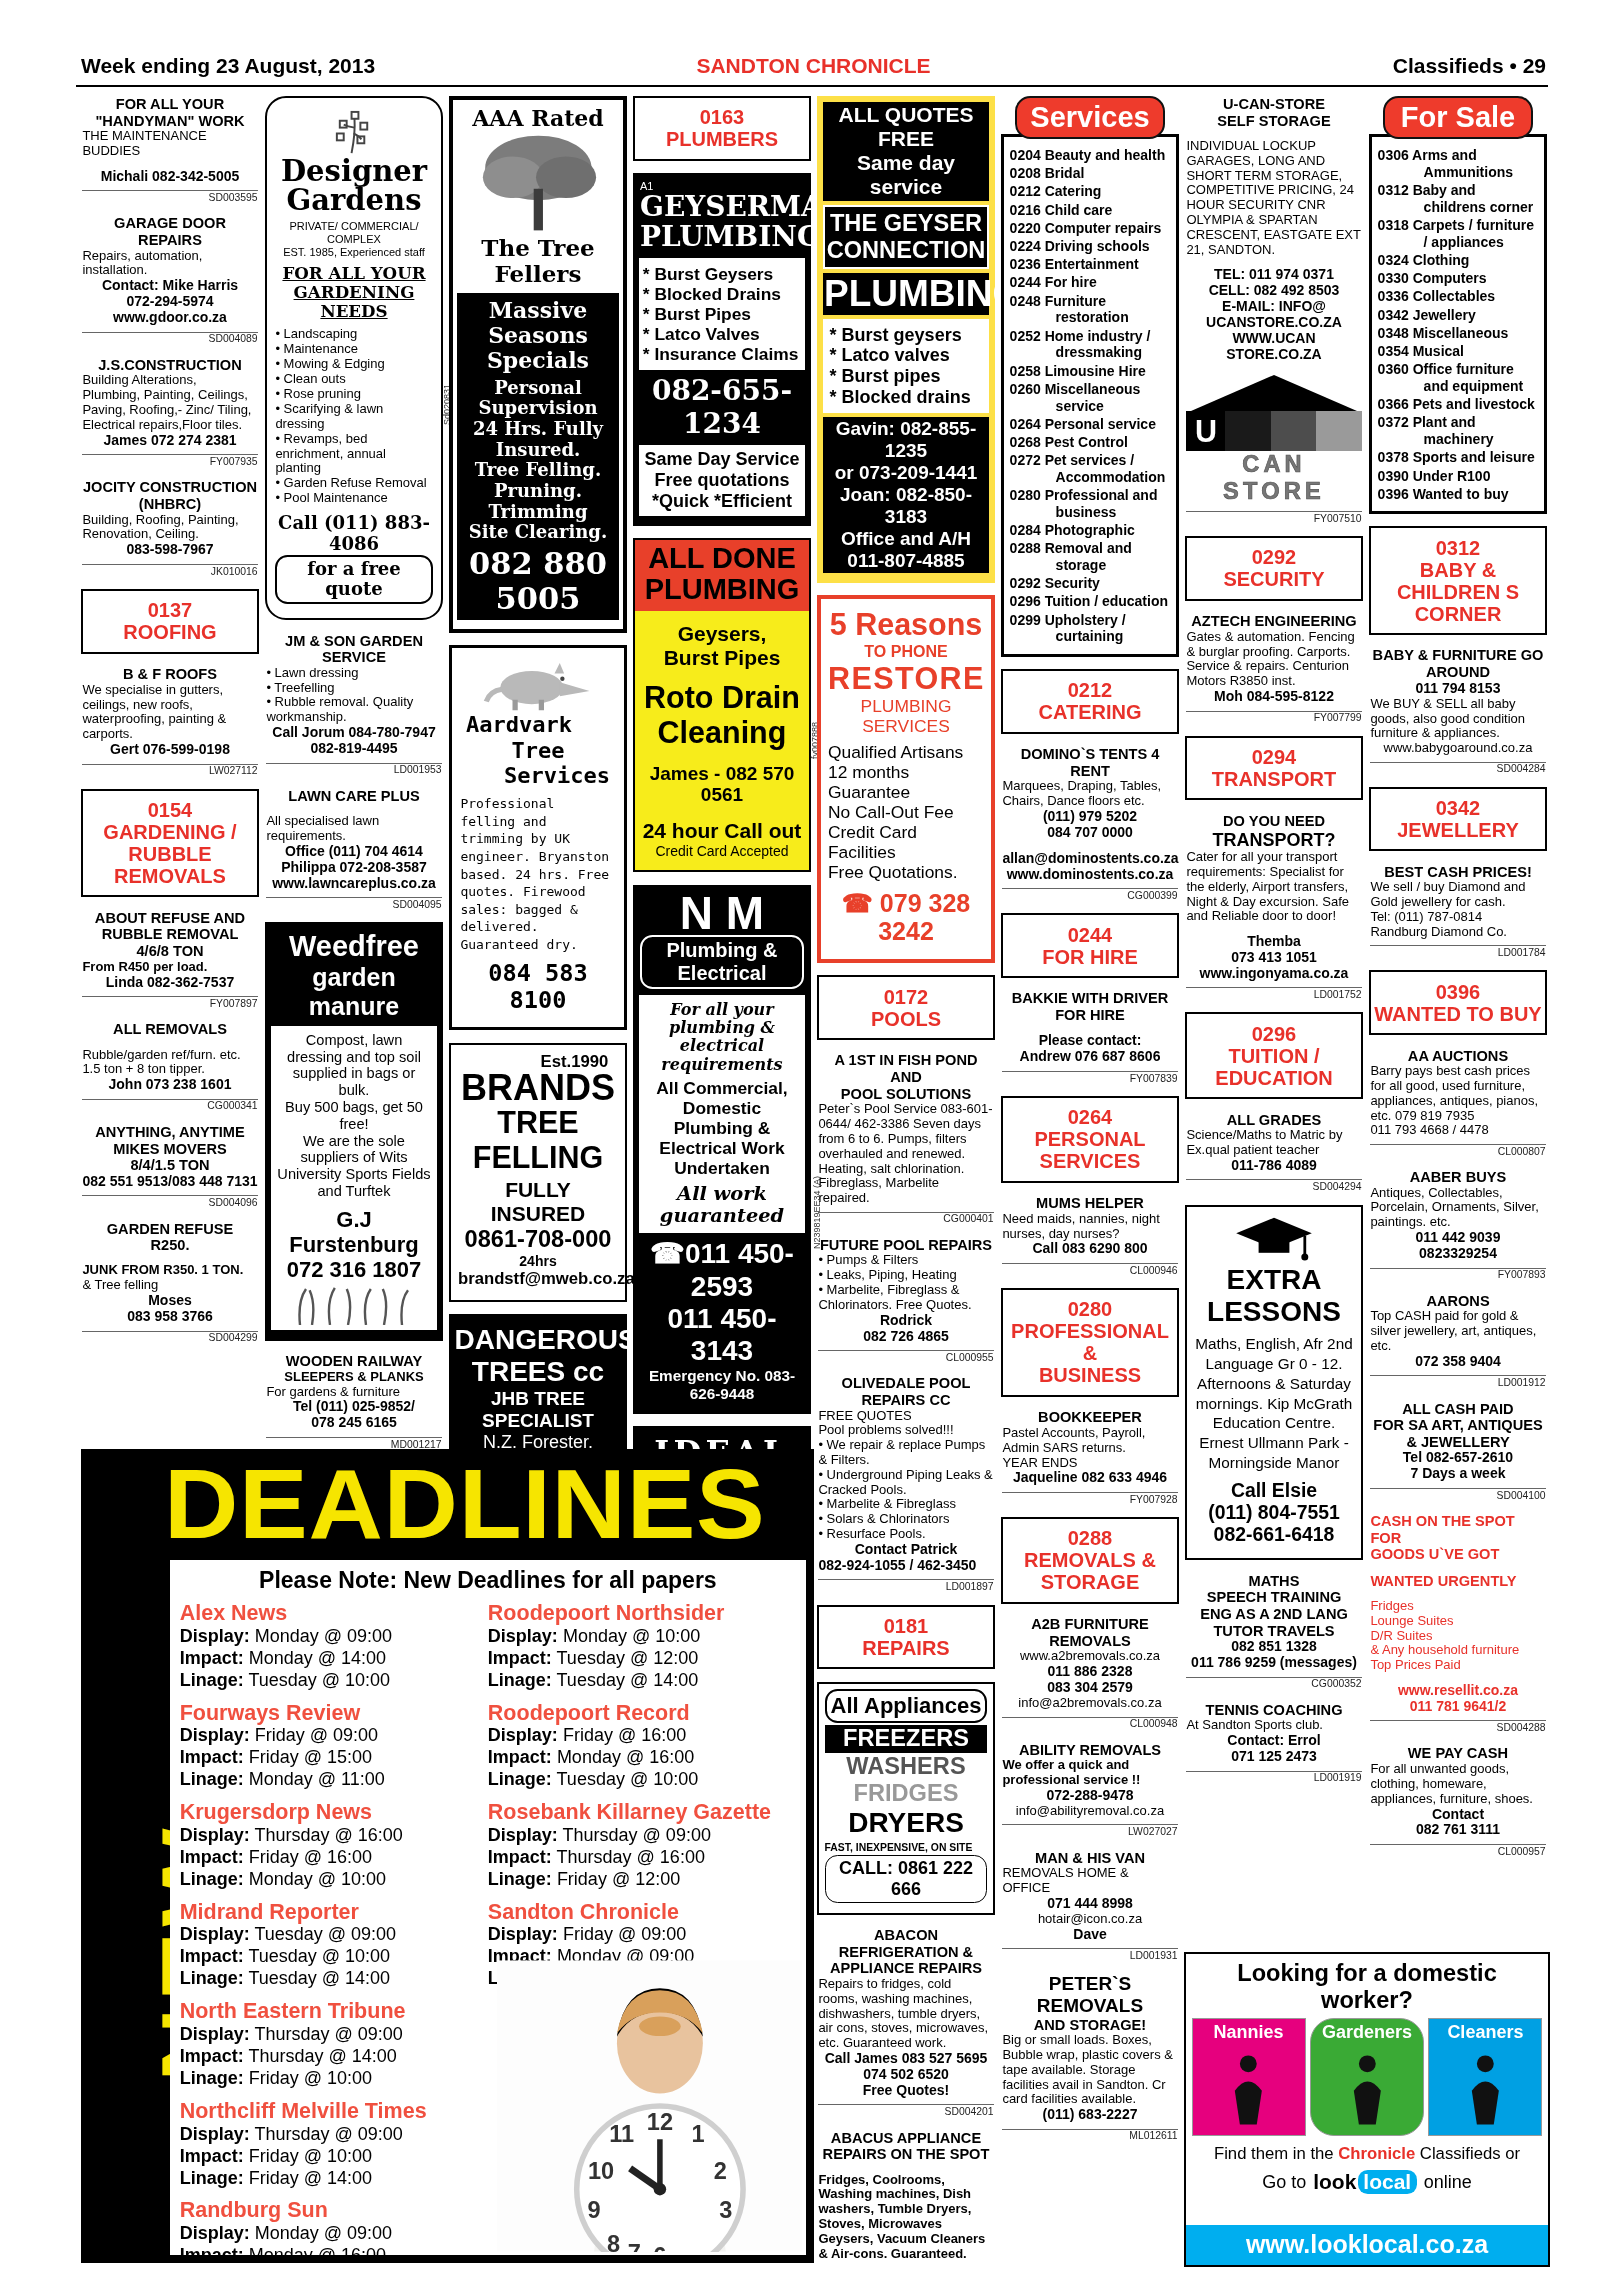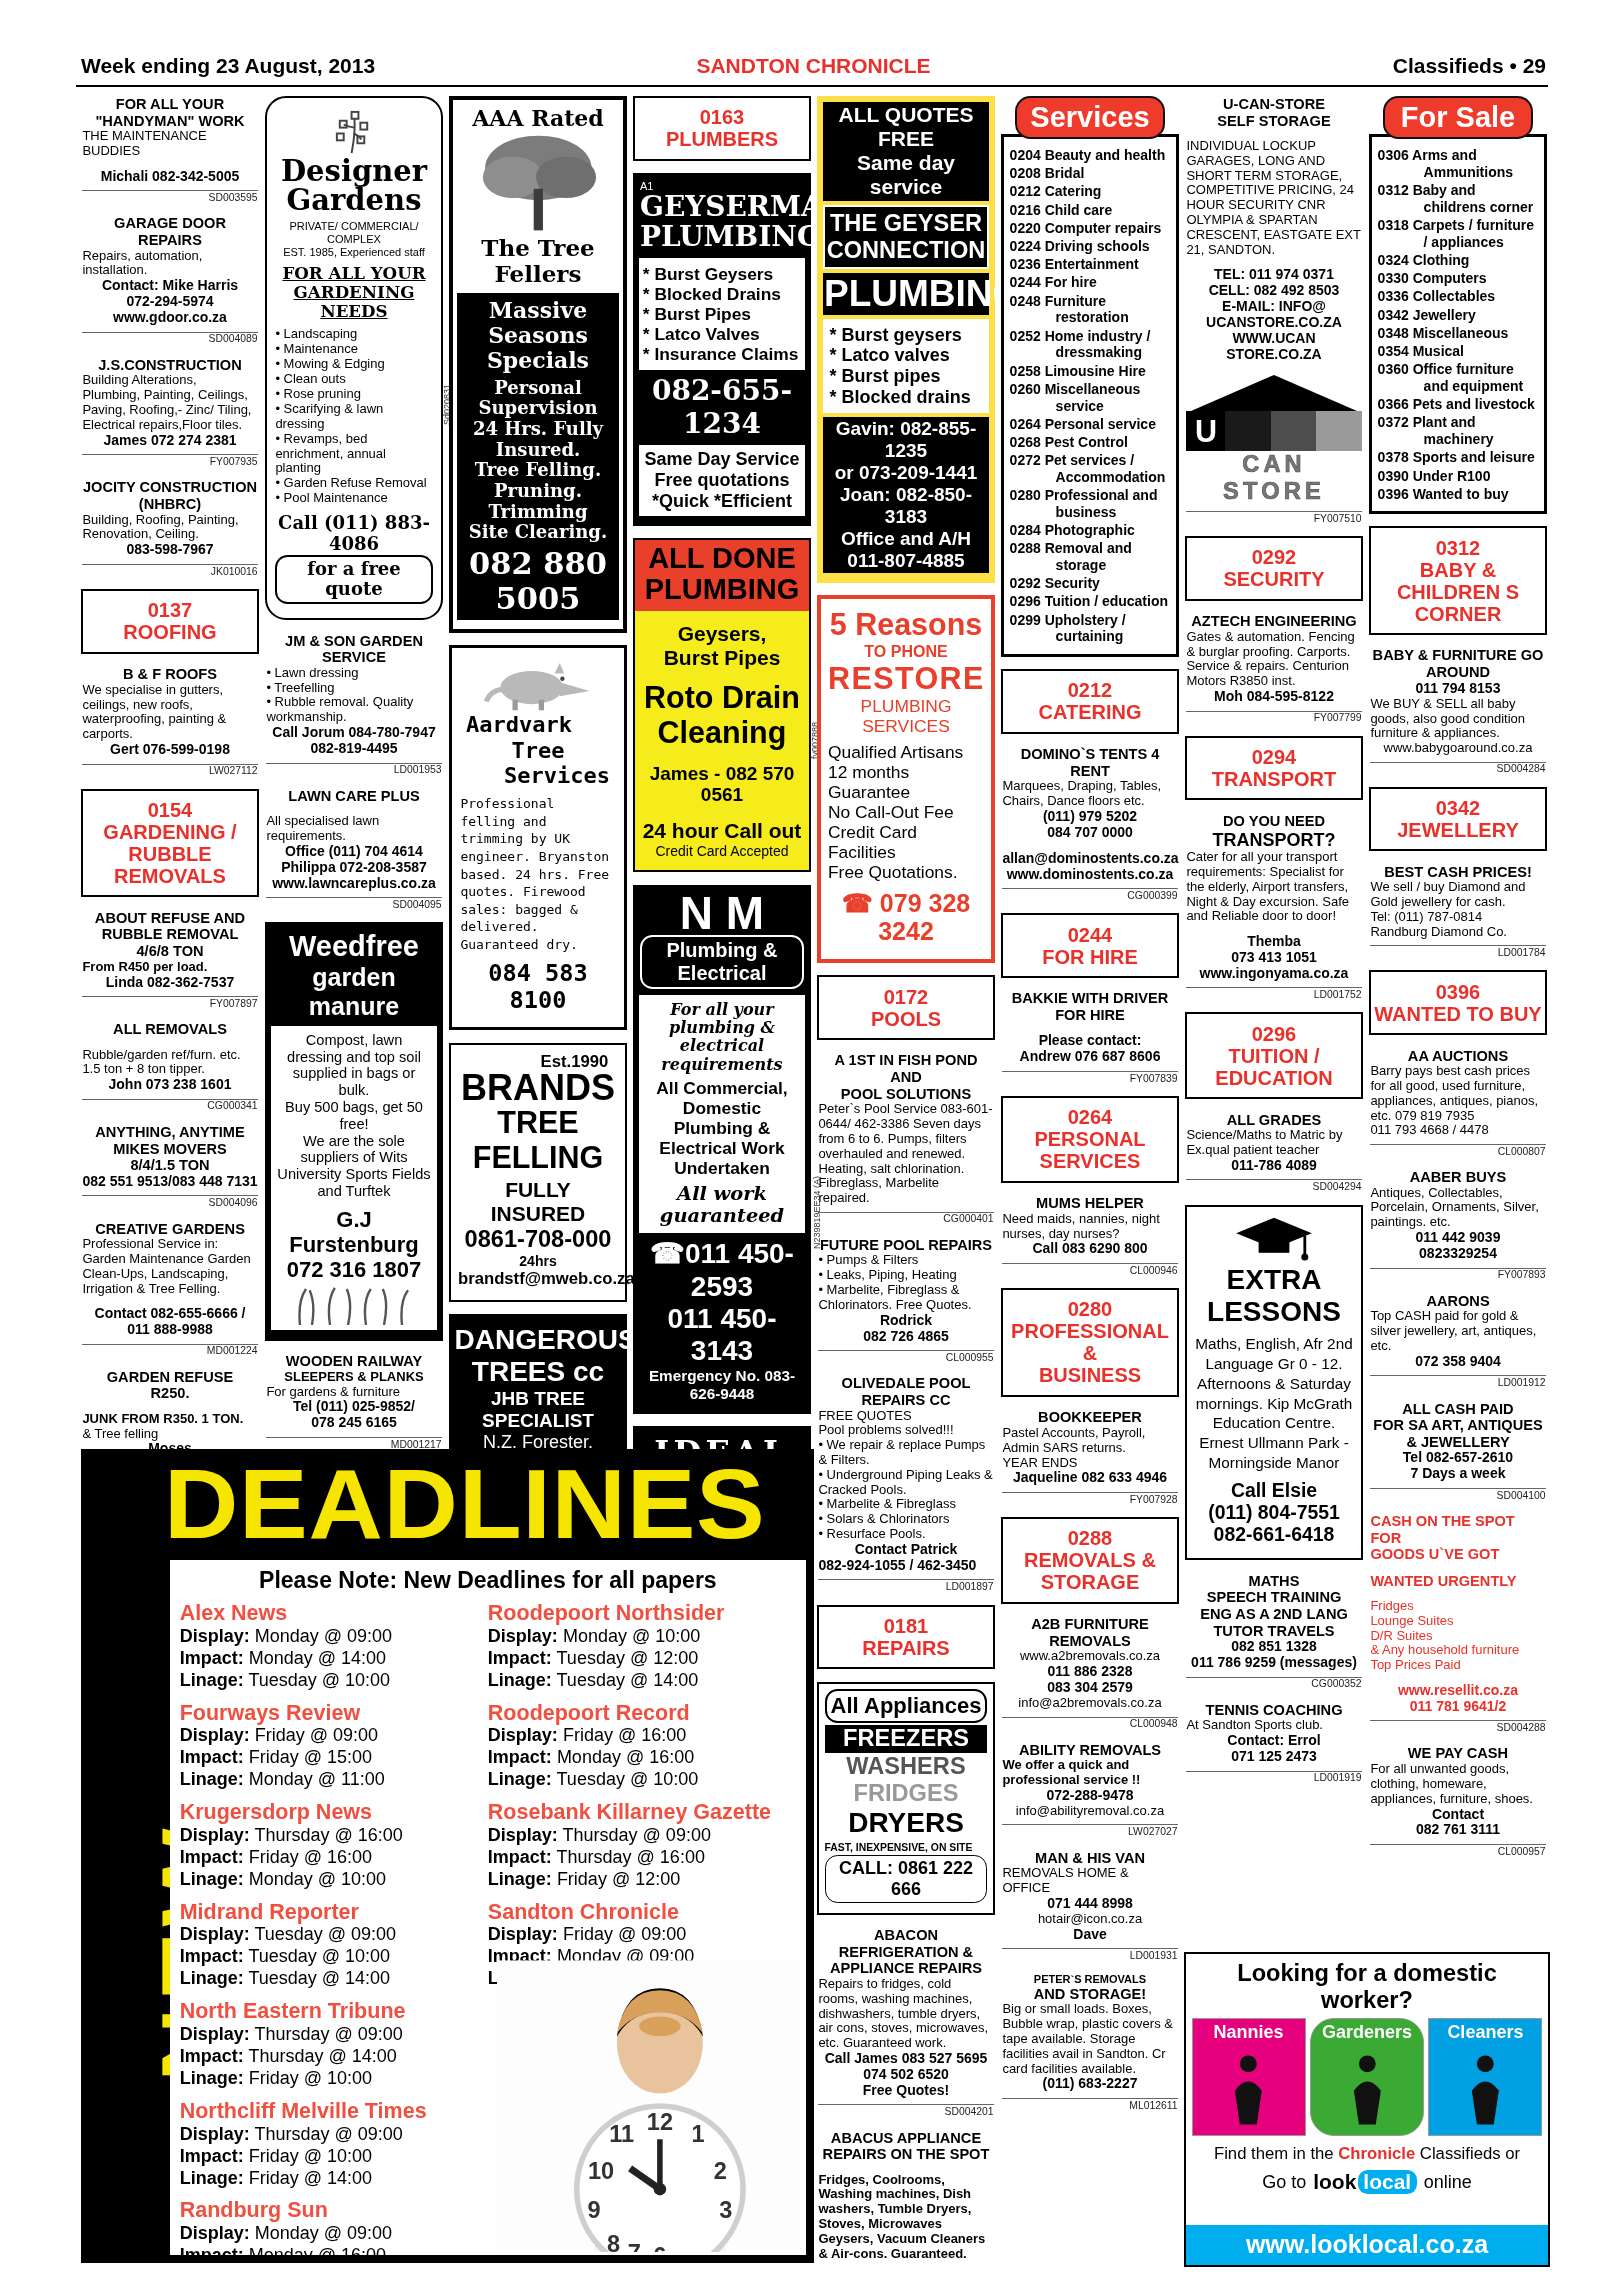--- a/index.html
+++ b/index.html
@@ -126,28 +126,20 @@
           <div class="ref">CG000341</div>
         </div>
         <div class="ad">
           <div class="ln" style="font-size: 14.6px; font-weight: 700; text-align: center;">ANYTHING, ANYTIME</div>
           <div class="ln" style="font-size: 14.6px; font-weight: 700; text-align: center;">MIKES MOVERS</div>
           <div class="ln" style="font-size: 14.6px; font-weight: 700; text-align: center;">8/4/1.5 TON</div>
           <div class="ln" style="font-size: 14px; font-weight: 700; text-align: center;">082 551 9513/083 448 7131</div>
           <div class="ref">SD004096</div>
         </div>
         <div class="ad">
-          <div class="ln" style="font-size: 14.6px; font-weight: 700; text-align: center;">CREATIVE GARDENS</div>
-          <div class="ln" style="font-size: 13px; font-weight: 400; text-align: left;">Professional Service in: Garden Maintenance Garden Clean-Ups, Landscaping, Irrigation &amp; Tree Felling.</div>
-          <div class="ln" style="height: 9.7px;"></div>
-          <div class="ln" style="font-size: 14px; font-weight: 700; text-align: center;">Contact 082-655-6666 /</div>
-          <div class="ln" style="font-size: 14px; font-weight: 700; text-align: center;">011 888-9988</div>
-          <div class="ref">MD001224</div>
-        </div>
-        <div class="ad">
           <div class="ln" style="font-size: 14.6px; font-weight: 700; text-align: center;">GARDEN REFUSE</div>
           <div class="ln" style="font-size: 14.6px; font-weight: 700; text-align: center;">R250.</div>
           <div class="ln" style="height: 9.7px;"></div>
           <div class="ln" style="font-size: 13px; font-weight: 700; text-align: left;">JUNK FROM R350. 1 TON.</div>
           <div class="ln" style="font-size: 13px; font-weight: 400; text-align: left;">&amp; Tree felling</div>
           <div class="ln" style="font-size: 14px; font-weight: 700; text-align: center;">Moses</div>
           <div class="ln" style="font-size: 14px; font-weight: 700; text-align: center;">083 958 3766</div>
           <div class="ref">SD004299</div>
         </div>
       </div>
@@ -622,21 +614,21 @@
         </div>
         <div class="ad">
           <div class="ln" style="font-size: 14.6px; font-weight: 700; text-align: center;">MAN &amp; HIS VAN</div>
           <div class="ln" style="font-size: 13px; font-weight: 400; text-align: left;">REMOVALS HOME &amp; OFFICE</div>
           <div class="ln" style="font-size: 14px; font-weight: 700; text-align: center;">071 444 8998</div>
           <div class="ln" style="font-size: 13px; font-weight: 400; text-align: center;">hotair@icon.co.za</div>
           <div class="ln" style="font-size: 14px; font-weight: 700; text-align: center;">Dave</div>
           <div class="ref">LD001931</div>
         </div>
         <div class="ad">
-          <div class="ln" style="font-size: 11px; font-weight: 700; text-align: center;">PETER`S REMOVALS</div>
+          <div class="ln" style="font-size: 19px; font-weight: 700; text-align: center;">PETER`S REMOVALS</div>
           <div class="ln" style="font-size: 14.6px; font-weight: 700; text-align: center;">AND STORAGE!</div>
           <div class="ln" style="font-size: 13px; font-weight: 400; text-align: left;">Big or small loads. Boxes, Bubble wrap, plastic covers &amp; tape available. Storage facilities avail in Sandton. Cr card facilities available.</div>
           <div class="ln" style="font-size: 14px; font-weight: 700; text-align: center;">(011) 683-2227</div>
           <div class="ref">ML012611</div>
         </div>
       </div>
       <div class="col" style="left: 1185px;">
         <div class="ad">
           <div class="ln" style="font-size: 14.6px; font-weight: 700; text-align: center;">U-CAN-STORE</div>
           <div class="ln" style="font-size: 14.6px; font-weight: 700; text-align: center;">SELF STORAGE</div>

